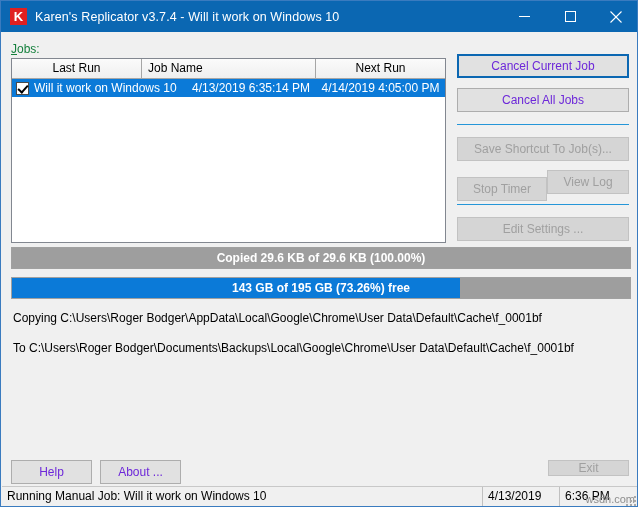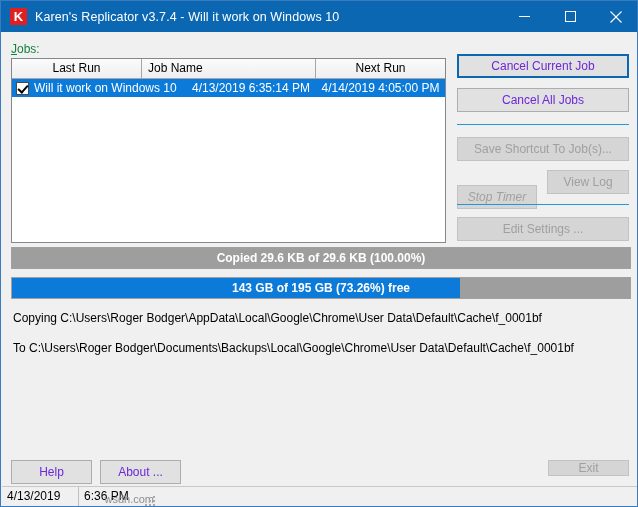--- a/index.html
+++ b/index.html
@@ -326,21 +326,21 @@
     </div>
 
     <button class="btn default" style="left:455px; top:22px; width:172px; height:24px;">Cancel Current Job</button>
 
     <button class="btn" style="left:455px; top:56px; width:172px; height:24px;">Cancel All Jobs</button>
 
     <div class="sep" style="left:455px; top:92px; width:172px;"></div>
 
     <button class="btn disabled" style="left:455px; top:105px; width:172px; height:24px;">Save Shortcut To Job(s)...</button>
 
-    <button class="btn disabled" style="left:455px; top:153px; width:80px; height:24px;font-style:italic;">Stop Timer</button>
+    <button class="btn disabled" style="left:455px; top:145px; width:90px; height:24px;">Stop Timer</button>
 
     <button class="btn disabled" style="left:545px; top:138px; width:82px; height:24px;">View Log</button>
 
     <div class="sep" style="left:455px; top:172px; width:172px;"></div>
 
     <button class="btn disabled" style="left:455px; top:185px; width:172px; height:24px;">Edit Settings ...</button>
 
     <div class="pbar" style="top:215px;">
       <div class="fill" id="copy-fill" style="width: 100%; background: rgb(158, 158, 158);"></div>
       <div class="ptext">Copied 29.6 KB of 29.6 KB (100.00%)</div>
@@ -353,20 +353,21 @@
 
     <div class="logline" style="top:279px;">Copying C:\Users\Roger Bodger\AppData\Local\Google\Chrome\User Data\Default\Cache\f_0001bf</div>
     <div class="logline" style="top:309px;">To C:\Users\Roger Bodger\Documents\Backups\Local\Google\Chrome\User Data\Default\Cache\f_0001bf</div>
 
     <button class="btn" style="left:9px; top:428px; width:81px; height:24px;">Help</button>
     <button class="btn" style="left:98px; top:428px; width:81px; height:24px;">About ...</button>
     <button class="btn disabled" style="left:546px; top:428px; width:81px; height:16px;">Exit</button>
   </div>
 
   <div class="statusbar">
+    <div class="sb-panel main">Running Manual Job: Will it work on Windows 10</div>
     <div class="sb-panel date">4/13/2019</div>
     <div class="sb-panel time">
       <span>6:36 PM</span>
       <span class="watermark">wsdn.com</span>
       <span class="grip">
         <i style="right:0px;  bottom:0px;"></i>
         <i style="right:4px;  bottom:0px;"></i>
         <i style="right:8px;  bottom:0px;"></i>
         <i style="right:0px;  bottom:4px;"></i>
         <i style="right:4px;  bottom:4px;"></i>

